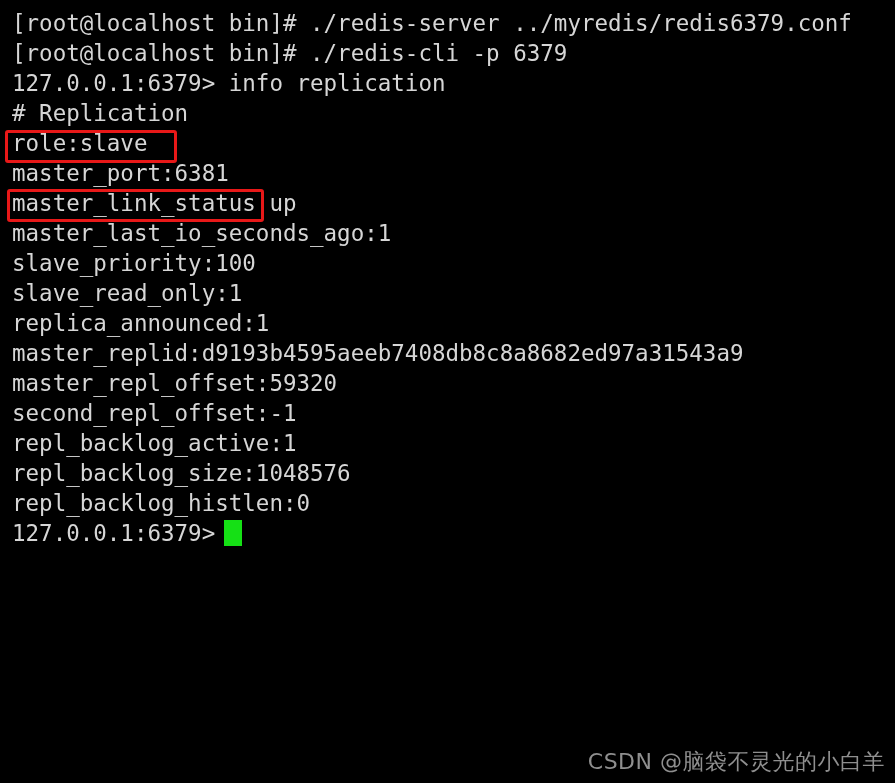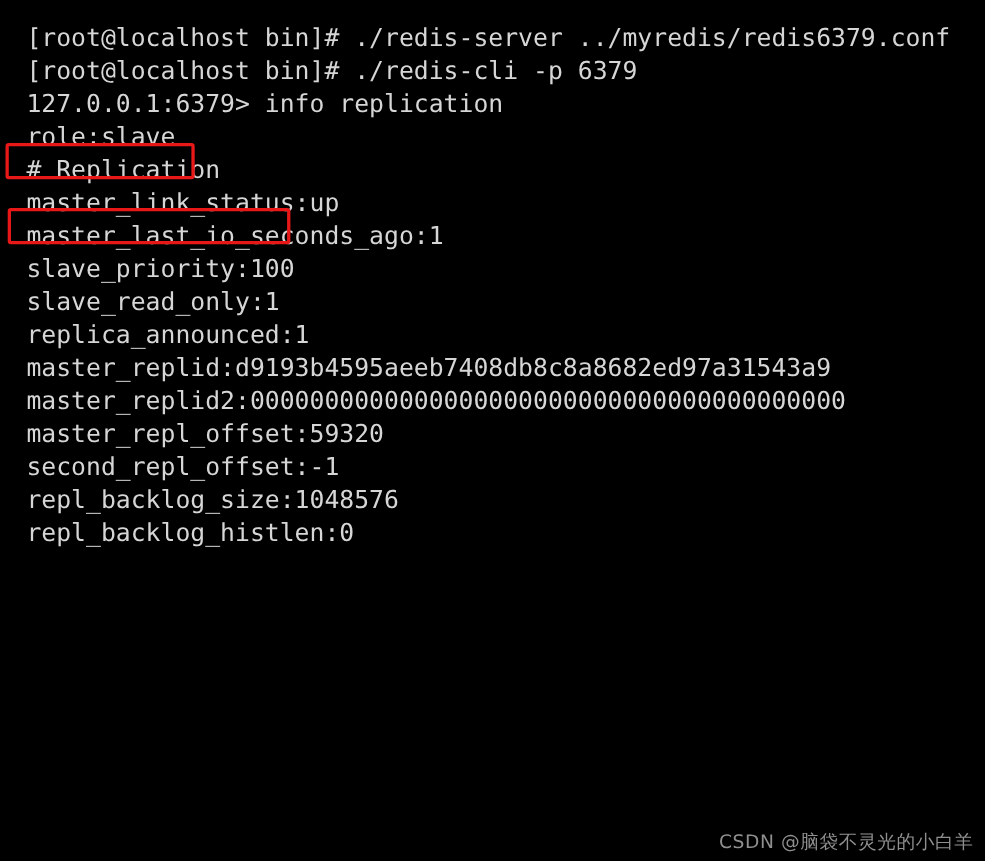--- a/index.html
+++ b/index.html
@@ -16,21 +16,21 @@
     overflow: hidden;
     font-family: "DejaVu Sans Mono", "Liberation Mono", monospace;
   }
   #terminal {
     position: absolute;
     left: 0;
     top: 0;
     width: 895px;
     height: 783px;
     background: #000000;
-    padding: 16px;
+    padding: 4px;
     box-sizing: border-box;
   }
   .term-line {
     position: relative;
     height: 30px;
     line-height: 30px;
     font-size: 22.5px;
     letter-spacing: 0px;
     color: #d6d6d6;
     white-space: pre;
@@ -72,74 +72,76 @@
     top: 189px;
     width: 257px;
     height: 33px;
   }
   #watermark {
     position: absolute;
     right: 10px;
     bottom: 6px;
     color: #8f8f8f;
     font-family: "DejaVu Sans", "Liberation Sans", sans-serif;
-    font-size: 17px;
+    font-size: 22px;
     letter-spacing: 0.5px;
     white-space: nowrap;
   }
 </style>
 </head>
 <body>
 
 <div id="screen">
 
   <div id="terminal">
 
     <div class="term-line clipped">[root@localhost bin]# ./redis-server ../myredis/redis6380.conf</div>
 
     <div class="term-line">[root@localhost bin]# ./redis-server ../myredis/redis6379.conf</div>
 
     <div class="term-line">[root@localhost bin]# ./redis-cli -p 6379</div>
 
     <div class="term-line">127.0.0.1:6379&gt; info replication</div>
 
+    <div class="term-line"># Replication</div>
+
     <div class="term-line">role:slave</div>
 
-    <div class="term-line"># Replication</div>
 
-
+    <div class="term-line">master_port:6381</div>
 
     <div class="term-line">master_link_status:up</div>
 
     <div class="term-line">master_last_io_seconds_ago:1</div>
 
 
 
     <div class="term-line">slave_priority:100</div>
 
     <div class="term-line">slave_read_only:1</div>
 
     <div class="term-line">replica_announced:1</div>
 
 
 
     <div class="term-line">master_replid:d9193b4595aeeb7408db8c8a8682ed97a31543a9</div>
 
-    <div class="term-line">master_replid2:0000000000000000000000000000000000000000</div>
 
     <div class="term-line">master_repl_offset:59320</div>
 
     <div class="term-line">second_repl_offset:-1</div>
 
+    <div class="term-line">repl_backlog_active:1</div>
 
     <div class="term-line">repl_backlog_size:1048576</div>
 
 
     <div class="term-line">repl_backlog_histlen:0</div>
 
+    <div class="term-line"><span>127.0.0.1:6379&gt;</span><span class="cursor-block"></span></div>
 
   </div>
 
   <div class="hl-box" id="hl-role"></div>
   <div class="hl-box" id="hl-masterport"></div>
 
   <div id="watermark">CSDN @脑袋不灵光的小白羊</div>
 
 </div>
 

